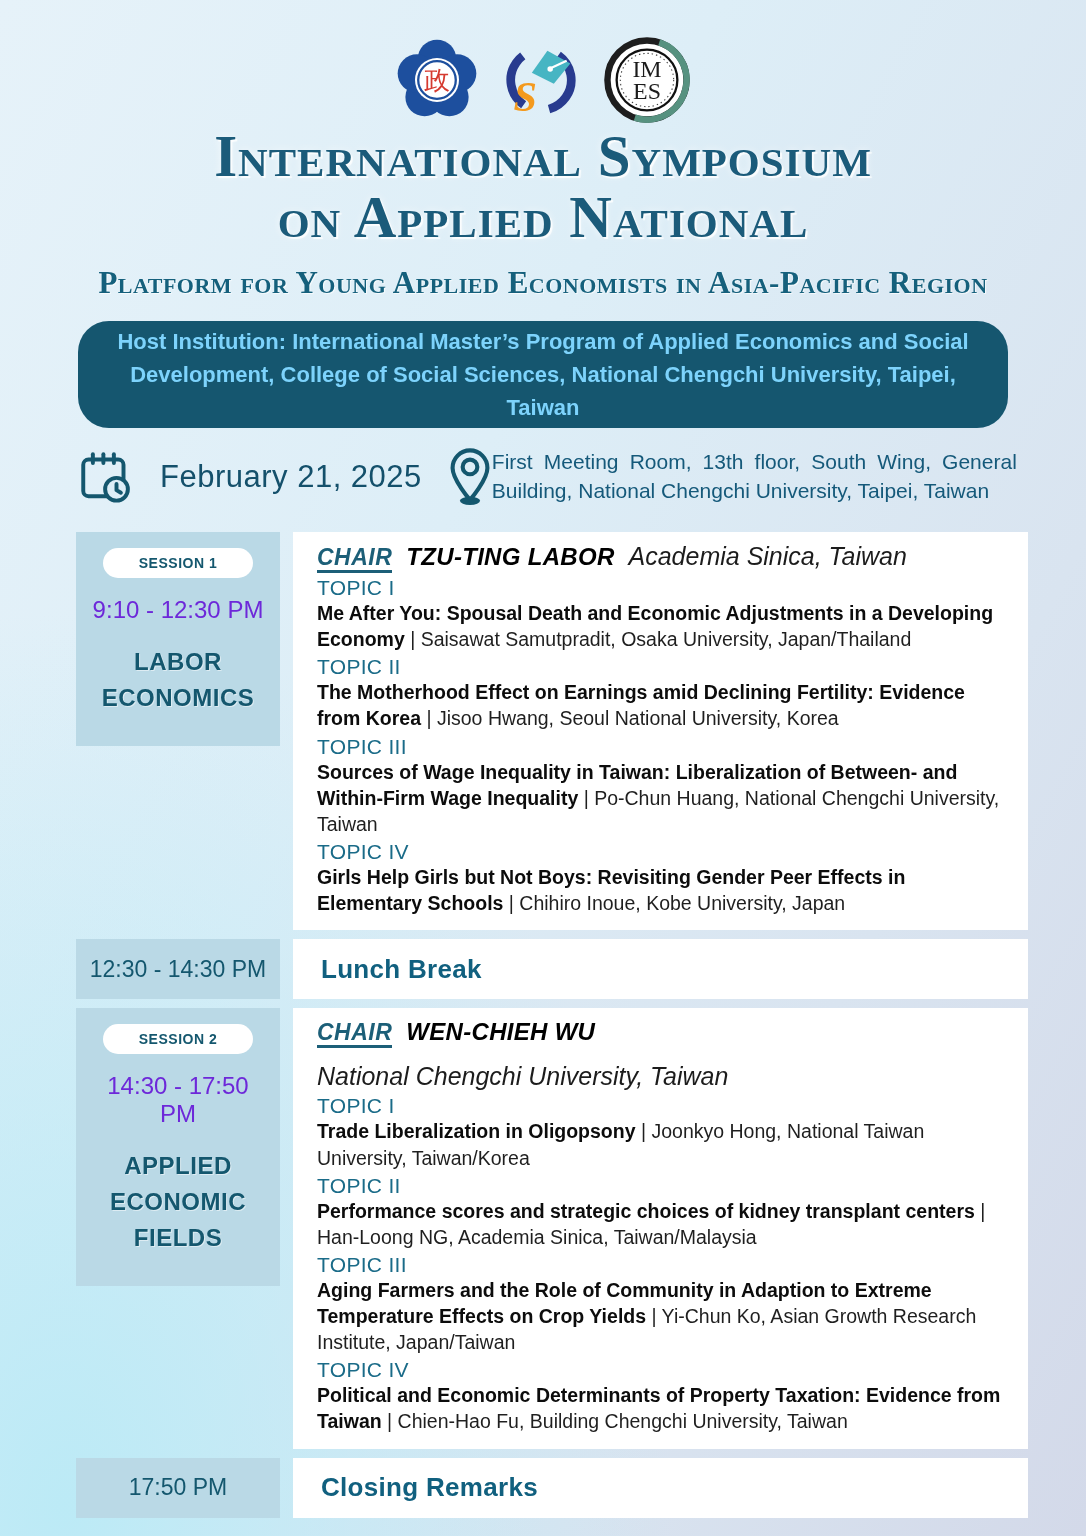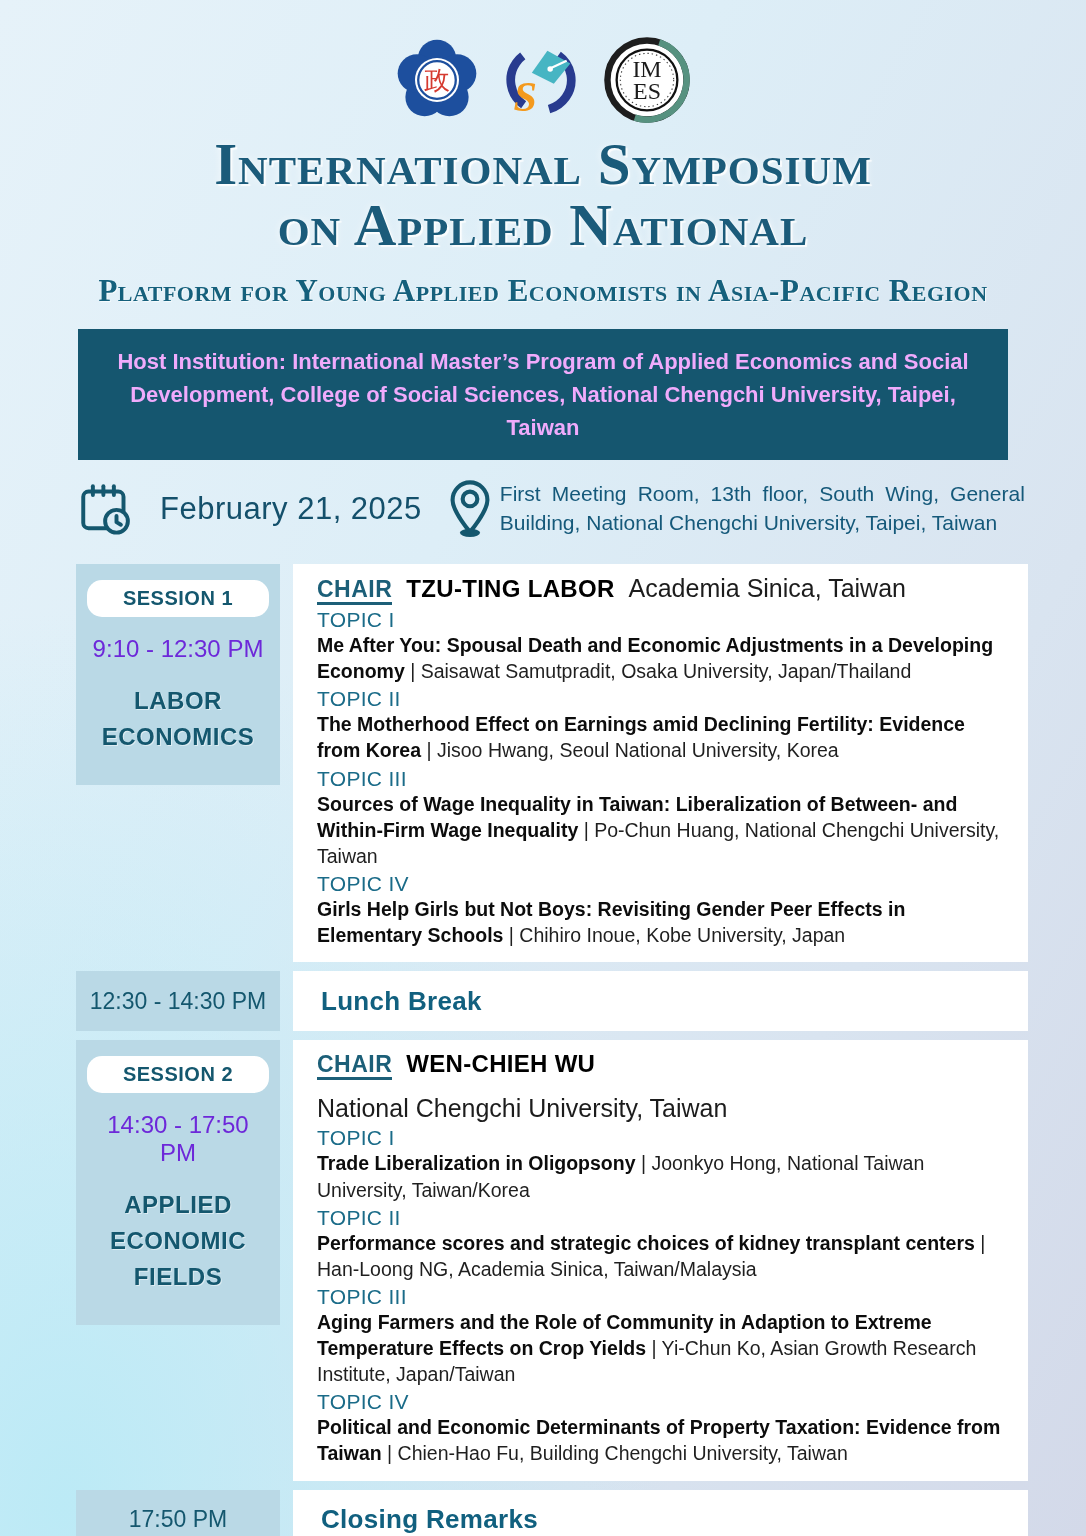--- a/index.html
+++ b/index.html
@@ -7,66 +7,67 @@
     position:relative;width:1086px;height:1536px;margin:0 auto;overflow:hidden;
     font-family:"Liberation Sans",sans-serif;
     background:
       radial-gradient(ellipse at 6% 98%, rgba(186,234,246,.95), rgba(186,234,246,0) 42%),
       linear-gradient(118deg,#e6f2f9 0%,#ddeef7 38%,#d9e4f0 72%,#d3d9e9 100%);
   }
   
   .logos{display:flex;justify-content:center;align-items:center;gap:16px;padding-top:34px;}
   .logo{display:block;}
   .title{
-    text-align:center;margin-top:8px;line-height:1.04;
+    text-align:center;margin-top:0;line-height:1.04;
     font-family:"Liberation Serif",serif;font-variant:small-caps;font-weight:700;
     font-size:59px;letter-spacing:1px;color:#1b5b7a;
     text-shadow:2px 2px 1px rgba(255,255,255,.85),0 0 8px rgba(255,255,255,.6);
   }
   .subtitle{
     text-align:center;margin-top:16px;
     font-family:"Liberation Serif",serif;font-variant:small-caps;font-weight:700;
     font-size:31px;letter-spacing:.5px;color:#15607c;
     text-shadow:1px 1px 1px rgba(255,255,255,.8);
   }
   .banner{
-    margin:20px 78px 0;background:#15566f;color:#f0abfc;
+    margin:20px 78px 0;background:#15566f;color:#7dd3fc;
     font-weight:700;font-size:22px;line-height:1.5;text-align:center;
-    padding:16px 20px;
+    padding:4px 20px;
+    border-radius:31px;
   }
   .inforow{display:flex;align-items:center;margin:18px 78px 0;gap:26px;}
   .date-group{display:flex;align-items:center;gap:26px;flex:0 0 auto;}
   .date-text{font-size:31px;color:#14506b;white-space:nowrap;letter-spacing:.5px;}
-  .loc-group{display:flex;align-items:center;gap:8px;justify-content:flex-end;}
+  .loc-group{display:flex;align-items:center;gap:0;justify-content:flex-end;}
   .loc-text{width:525px;font-size:21px;line-height:1.35;color:#15597a;text-align:justify;}
   
   .schedule{margin:24px 58px 0 76px;display:flex;flex-direction:column;gap:9px;}
   .row{display:grid;grid-template-columns:204px 1fr;column-gap:13px;}
   .timebox{
     background:#bad9e6;display:flex;align-items:center;justify-content:center;
     color:#14576e;font-size:23px;padding:6px;
   }
   .panel{background:#ffffff;}
   .panel.short{display:flex;align-items:center;padding:10px 28px;min-height:40px;}
   .rowtitle{margin:0;font-size:26px;font-weight:700;color:#11607f;letter-spacing:.3px;}
   .sessionbox{
     background:#bad9e6;align-self:start;text-align:center;
     padding:16px 10px 30px;
   }
   .pill{
     display:inline-block;background:#fff;border-radius:15px;padding:7px 36px;
-    font-weight:800;font-size:20px;color:#14576e;letter-spacing:.5px;
+    font-weight:800;font-size:14px;color:#14576e;letter-spacing:.5px;
   }
   .sess-time{margin-top:18px;font-size:24px;color:#6d28d9;}
   .sess-track{
     margin:20px auto 0;font-weight:800;font-size:24px;line-height:1.5;color:#14576e;
     letter-spacing:.5px;max-width:160px;text-shadow:1px 1px 0 rgba(255,255,255,.5);
   }
   .panel.session{padding:10px 24px 14px;}
-  .chair-line{display:flex;align-items:baseline;gap:14px;flex-wrap:wrap;}
+  .chair-line{display:flex;align-items:baseline;gap:14px;flex-wrap:wrap;font-style:italic;}
   .chair-label{
     font-weight:800;font-size:23px;color:#1c5f78;letter-spacing:.5px;
     border-bottom:3px solid #1c5f78;line-height:1.1;
   }
   .chair-name{font-weight:800;font-size:24px;color:#000;letter-spacing:.3px;}
   .chair-affil{font-size:25px;color:#1c1c1c;}
   .topic-label{font-size:21px;color:#1a6b88;margin-top:3px;letter-spacing:.3px;}
   .topic-line{margin:0;font-size:19.5px;line-height:1.34;color:#1f1f1f;}
   .topic-title{font-weight:800;color:#0c0c0c;}
   .topic-speaker{font-weight:400;}

